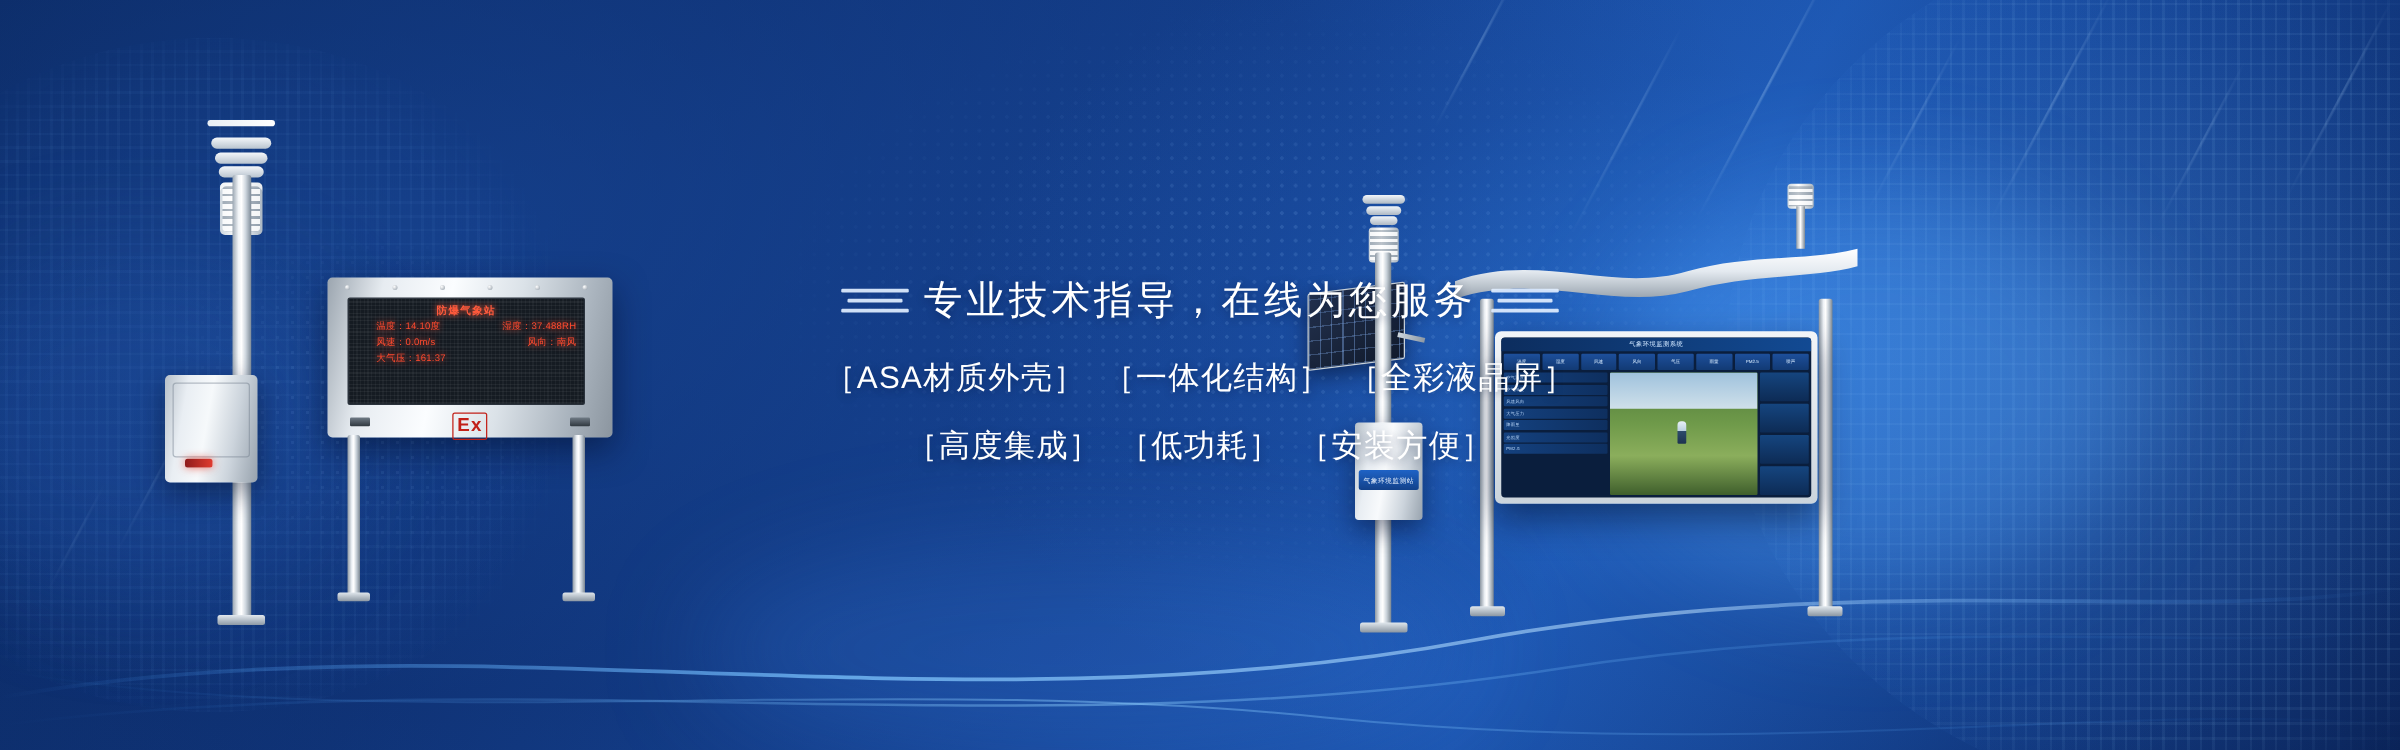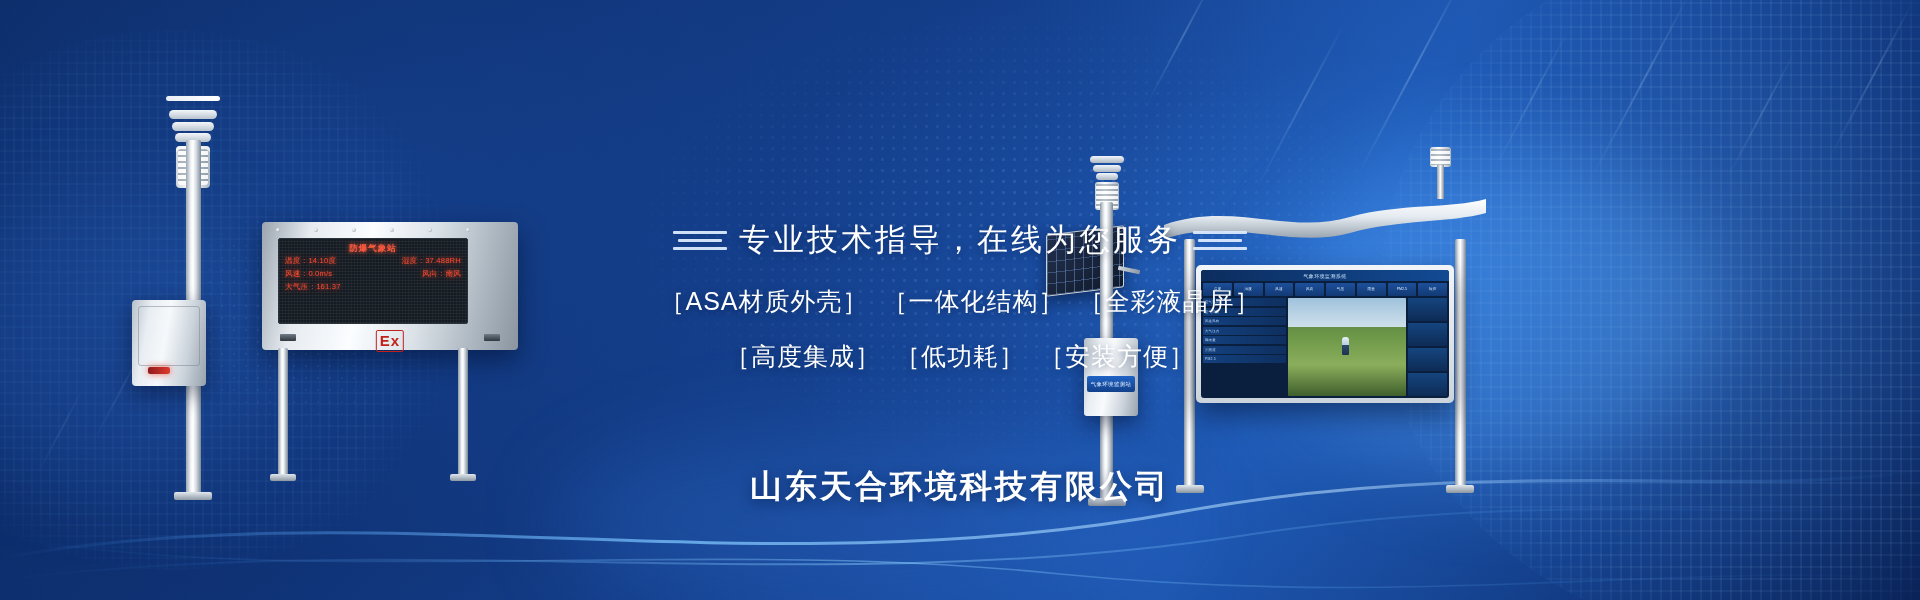--- a/index.html
+++ b/index.html
@@ -179,42 +179,42 @@
   }
   .enclosure .led {
     position:absolute; left:16px; bottom:12px; width:22px; height:7px;
     background:linear-gradient(90deg,#8e1b1b,#e03b2f); border-radius:2px;
     box-shadow:0 0 7px rgba(230,70,55,.8);
   }
 
   
   .billboard { position:absolute; left:262px; top:222px; width:222px; height:258px; }
   .billboard .frame {
-    position:absolute; left:0; top:0; width:256px; height:128px;
+    position:absolute; left:0; top:0; width:228px; height:128px;
     background:linear-gradient(102deg,#9ba5af 0%,#e7ecf1 18%,#fbfdff 40%,#dbe2e8 62%,#a9b3bd 85%,#8b959f 100%);
     border-radius:4px;
     box-shadow:0 10px 26px rgba(0,12,40,.5);
   }
   .billboard .screen {
     position:absolute; left:16px; top:16px; width:190px; height:86px;
     background:#151b22;
     background-image:
       repeating-linear-gradient(0deg, rgba(255,255,255,.05) 0 1px, rgba(0,0,0,0) 1px 3px),
       repeating-linear-gradient(90deg, rgba(255,255,255,.04) 0 1px, rgba(0,0,0,0) 1px 3px);
     border:1px solid #2a323c; border-radius:2px; overflow:hidden;
     padding:4px 6px;
   }
   .led-title {
     color:#ff5a3c; font-size:8.5px; text-align:center; letter-spacing:1px;
     text-shadow:0 0 5px rgba(255,90,60,.95); line-height:1.3; font-weight:700;
   }
   .led-line {
     display:flex; justify-content:space-between;
     color:#ff4a2e; font-size:7.6px; letter-spacing:.2px;
-    text-shadow:0 0 5px rgba(255,70,45,.9); line-height:1.55; margin-top:1px;
+    text-shadow:0 0 5px rgba(255,70,45,.9); line-height:1.55; margin-top:1px;margin-left:16px;
   }
   .led-line span { white-space:nowrap; }
   .billboard .bolts { position:absolute; left:14px; top:6px; width:194px; height:6px; }
   .billboard .bolts i {
     position:absolute; top:0; width:4px; height:4px; border-radius:50%;
     background:radial-gradient(circle at 35% 35%, #fff, #8e99a4);
   }
   .billboard .ex {
     position:absolute; left:50%; transform:translateX(-50%); top:108px;
     color:#c2211a; font-size:15px; font-weight:700; letter-spacing:1px;
@@ -570,17 +570,16 @@
       <span class="tag">［全彩液晶屏］</span>
     </div>
 
     <div class="tags row2">
       <span class="tag">［高度集成］</span>
       <span class="tag">［低功耗］</span>
       <span class="tag">［安装方便］</span>
     </div>
 
     <div class="company">
-      <div class="cn">山东天合环境科技有限公司</div>
     </div>
 
   </div>
 </div>
 
 </body></html>

